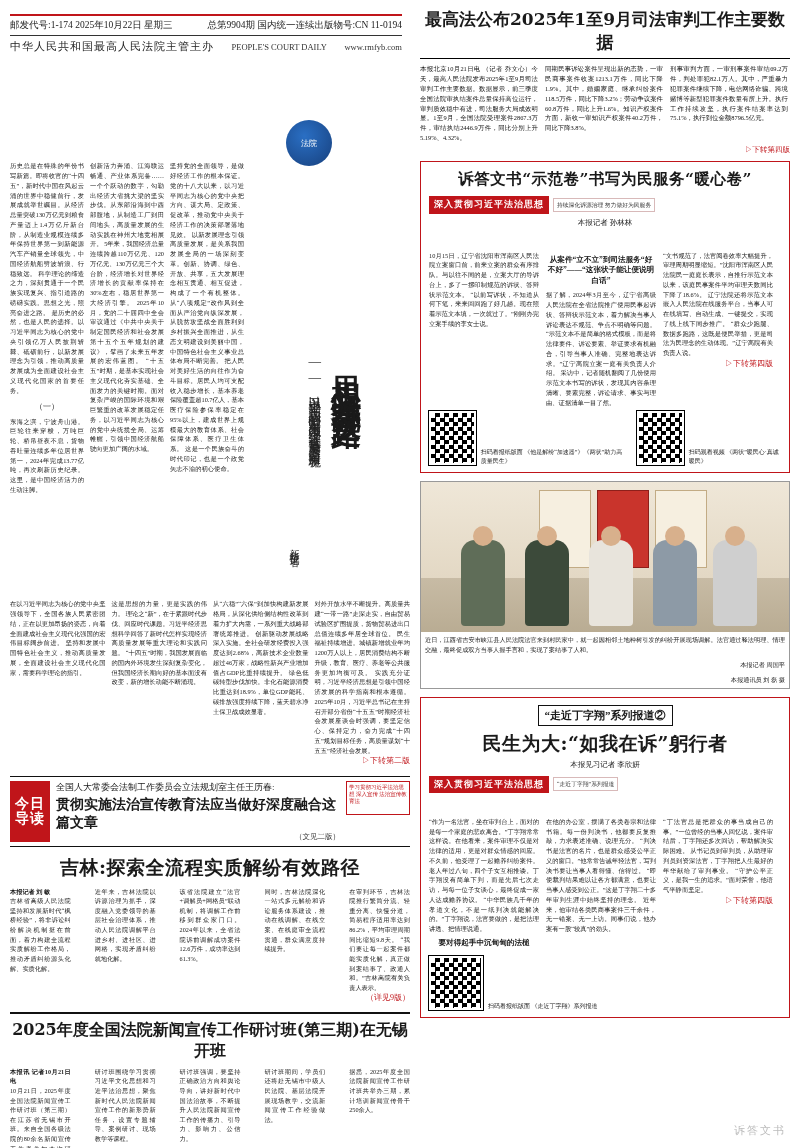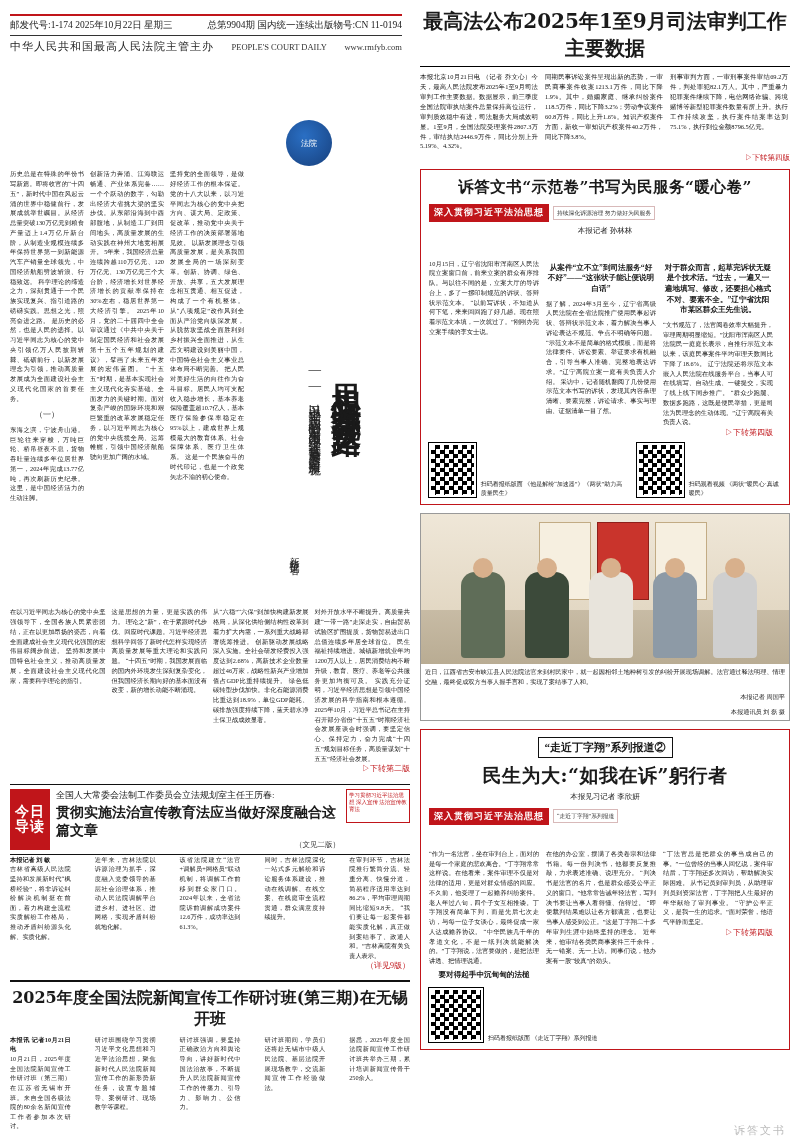--- a/index.html
+++ b/index.html
@@ -38,21 +38,21 @@
     background:radial-gradient(circle at 40% 35%, #2a6fc4, #17407d);
     color:#fff; font-size:8px; display:flex;align-items:center;justify-content:center;
   }
   .mast-subtitle { font-size:11px; letter-spacing:1px;}
   .mast-en { font-size:8.5px; color:#333; }
 
   
   .topright { width:370px; margin-left:10px; }
   .tr-head {
     font-family:"DejaVu Serif", serif;
-    font-weight:bold; font-size:20px; text-align:center; letter-spacing:0px;
+    font-weight:bold; font-size:17px; text-align:center; letter-spacing:0px;
     line-height:1.35; padding-bottom:4px; border-bottom:1px solid #000;
   }
   .tr-cols { display:flex; gap:7px; margin-top:5px; }
   .tr-col { width:118px; font-size:6.4px; line-height:1.55; text-align:justify; color:#111;}
   .tr-more { text-align:right; font-size:7.5px; color:#c0151a; margin-top:2px;}
 
   
   .mid { display:flex; margin-top:6px; }
   .left-zone { width:400px; }
   .right-zone { width:380px; margin-left:10px; }
@@ -241,20 +241,21 @@
         <div class="guide-body">
           <div class="guide-l1">全国人大常委会法制工作委员会立法规划室主任王历春:</div>
           <div class="guide-l2">贯彻实施法治宣传教育法应当做好深度融合这篇文章</div>
           <div class="guide-note">（文见二版）</div>
         </div>
         <div class="stamp">学习贯彻习近平法治思想 深入宣传
 法治宣传教育法</div>
       </div>
 
       <div>
+        <div class="art-h1">吉林:探索全流程实质解纷有效路径</div>
         <div class="cols5">
           <div class="c5">
             <div style="font-weight:bold">本报记者 刘 敏</div>
             <span>吉林省高级人民法院坚持和发展新时代“枫桥经验”，将非诉讼纠纷解决机制挺在前面，着力构建全流程实质解纷工作格局，推动矛盾纠纷源头化解、实质化解。</span>
           </div>
           <div class="c5">近年来，吉林法院以诉源治理为抓手，深度融入党委领导的基层社会治理体系，推动人民法院调解平台进乡村、进社区、进网格，实现矛盾纠纷就地化解。</div>
           <div class="c5">该省法院建立“法官+调解员+网格员”联动机制，将调解工作前移到群众家门口。2024年以来，全省法院诉前调解成功案件12.6万件，成功率达到61.3%。</div>
           <div class="c5">同时，吉林法院深化一站式多元解纷和诉讼服务体系建设，推动在线调解、在线立案、在线庭审全流程贯通，群众满意度持续提升。</div>
           <div class="c5">
             <span>在审判环节，吉林法院推行繁简分流、轻重分离、快慢分道，简易程序适用率达到86.2%，平均审理周期同比缩短9.8天。</span>
@@ -294,21 +295,20 @@
             <span>10月15日，辽宁省沈阳市浑南区人民法院立案窗口前，前来立案的群众有序排队。与以往不同的是，立案大厅的导诉台上，多了一摞印制规范的诉状、答辩状示范文本。</span>
             <span>“以前写诉状，不知道从何下笔，来来回回跑了好几趟。现在照着示范文本填，一次就过了。”刚刚办完立案手续的李女士说。</span>
           </div>
           <div class="c3">
             <div class="sub-h">从案件“立不立”到司法服务“好不好”——“这张状子能让便说明白话”</div>
             <span>据了解，2024年3月至今，辽宁省高级人民法院在全省法院推广使用民事起诉状、答辩状示范文本，着力解决当事人诉讼表达不规范、争点不明确等问题。</span>
             <span>“示范文本不是简单的格式模板，而是将法律要件、诉讼要素、举证要求有机融合，引导当事人准确、完整地表达诉求。”辽宁高院立案一庭有关负责人介绍。</span>
             <span>采访中，记者随机翻阅了几份使用示范文本书写的诉状，发现其内容条理清晰、要素完整，诉讼请求、事实与理由、证据清单一目了然。</span>
           </div>
           <div class="c3">
-            <div class="sub-h">对于群众而言，起草完诉状无疑是个技术活。“过去，一遍又一遍地填写、修改，还要担心格式不对、要素不全。”辽宁省沈阳市某区群众王先生说。</div>
             <span>“文书规范了，法官阅卷效率大幅提升，审理周期明显缩短。”沈阳市浑南区人民法院民一庭庭长表示，自推行示范文本以来，该庭民事案件平均审理天数同比下降了18.6%。</span>
             <span>辽宁法院还将示范文本嵌入人民法院在线服务平台，当事人可在线填写、自动生成、一键提交，实现了线上线下同步推广。</span>
             <span>“群众少跑腿、数据多跑路，这既是便民举措，更是司法为民理念的生动体现。”辽宁高院有关负责人说。</span>
             <div class="more-red">▷下转第四版</div>
           </div>
         </div>
         <div class="qr-wrap">
           <div class="qr"></div>
           <div class="qr-cap">扫码看报纸版面
 《他是解纷“加速器”》《两状”助力高质量民生》</div>

